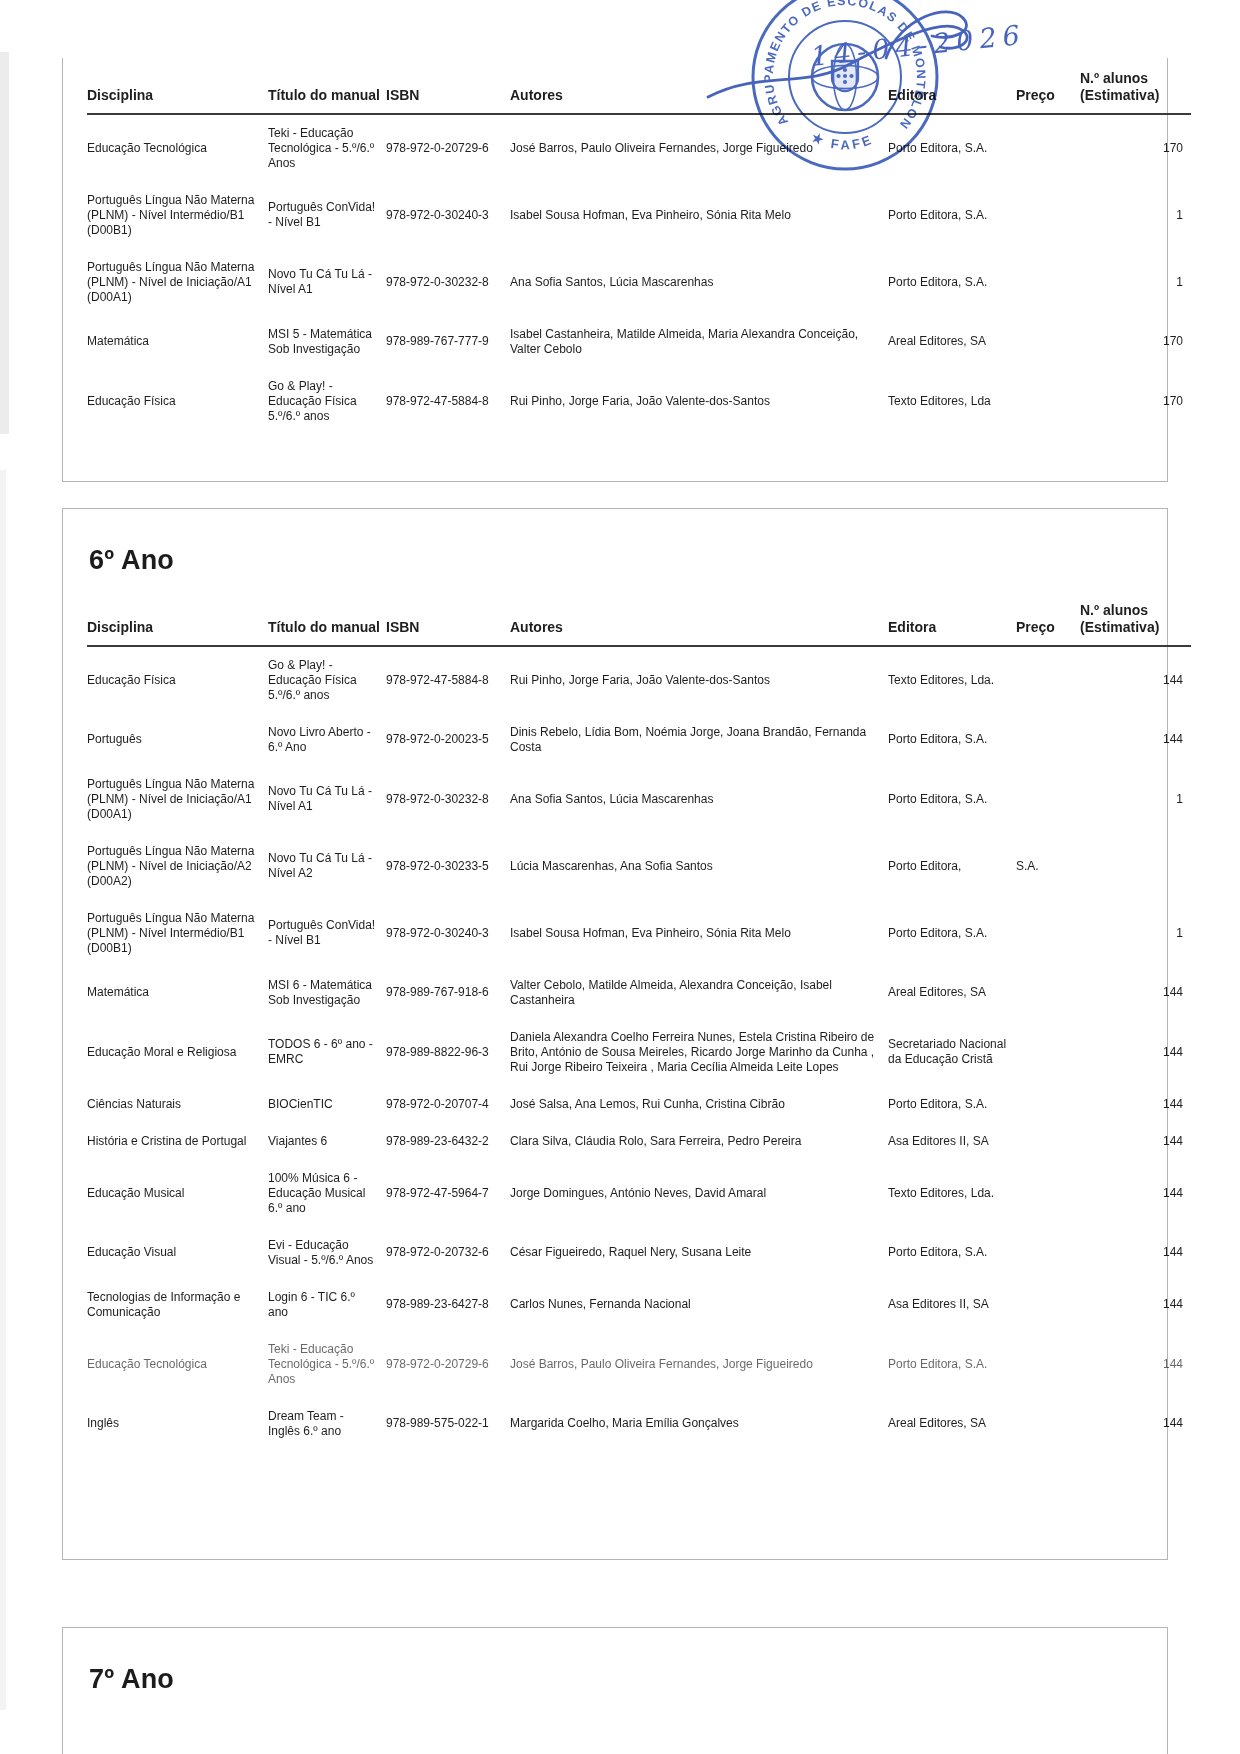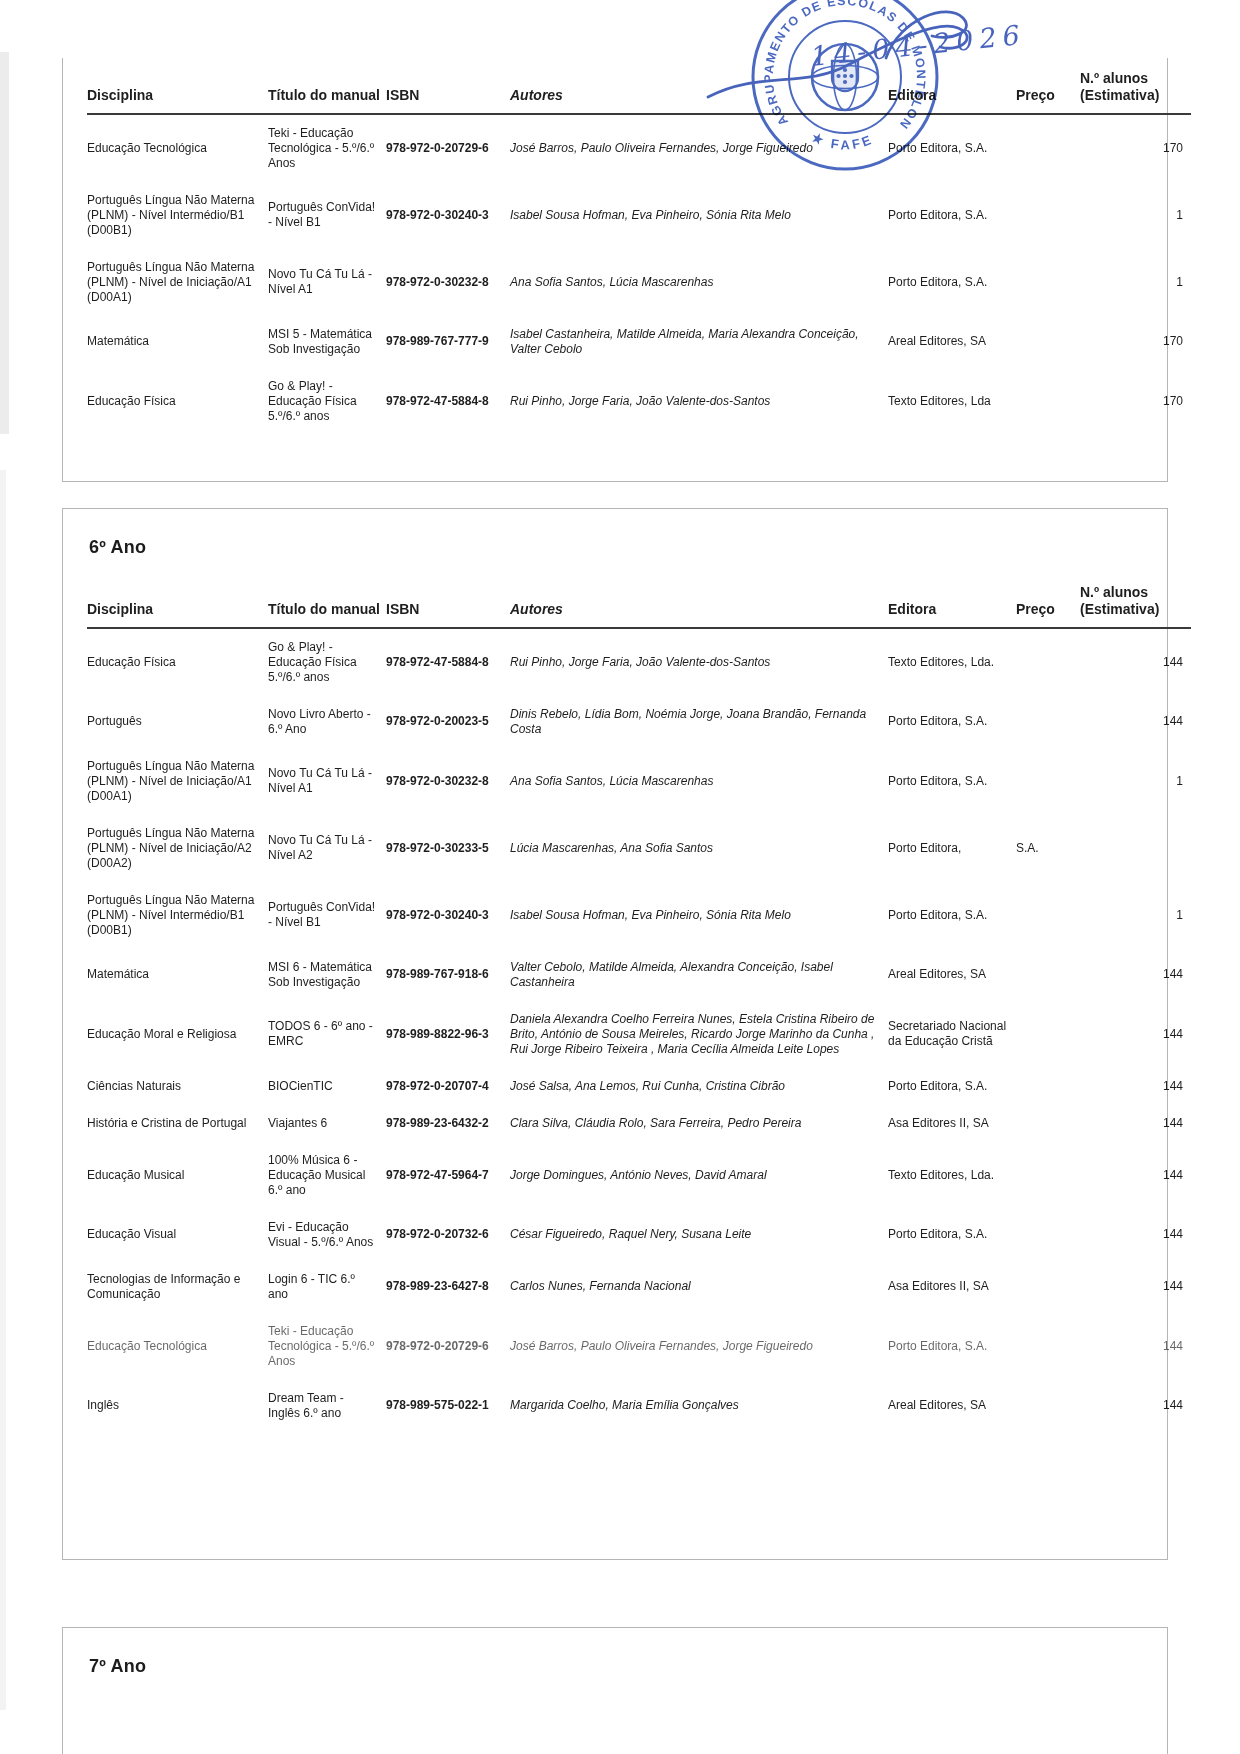--- a/index.html
+++ b/index.html
@@ -15,42 +15,42 @@
 
   .card{
     position:absolute;left:62px;width:1106px;background:#fff;
     border:1px solid #b5b5b5;box-sizing:border-box;
   }
   .card-top{top:58px;height:424px;border-top:none;}
   .card-mid{top:508px;height:1052px;}
   .card-bottom{top:1627px;height:140px;border-bottom:none;}
 
   h2.section-title{
-    font-size:18px;font-weight:bold;color:#1c1c1c;
-    margin:28px 0 0 26px;letter-spacing:.2px;
+    font-size:27px;font-weight:bold;color:#1c1c1c;
+    margin:36px 0 0 26px;letter-spacing:.2px;
   }
 
   table.manuals{
     border-collapse:collapse;table-layout:fixed;
     width:1062px;margin:6px 0 0 24px;
   }
   .card-mid table.manuals{margin-top:20px;}
   table.manuals th{
     font-size:14px;font-weight:bold;text-align:left;vertical-align:bottom;
     padding:6px 6px 9px 0;border-bottom:2px solid #3a3a3a;line-height:1.2;
   }
   table.manuals td{
     font-size:12px;line-height:1.25;vertical-align:middle;
     padding:11px 8px 11px 0;word-wrap:break-word;
   }
   .col-disciplina{width:175px;}
   .col-titulo{width:112px;}
-  .col-isbn{width:118px;font-weight:bold;}
+  .col-isbn{width:118px;}
   td.col-isbn{white-space:nowrap;}
-  .col-autores{width:372px;font-style:italic;}
+  .col-autores{width:372px;}
   .col-editora{width:122px;}
   .col-preco{width:58px;margin-left:20px;}
   .col-alunos{width:105px;text-align:right;}
   th.col-alunos{padding-right:4px;}
   td.col-alunos{padding-right:6px;}
   tr.faded{opacity:.68;}
 
   .stamp{
     position:absolute;left:700px;top:0;z-index:6;
     mix-blend-mode:multiply;opacity:.85;pointer-events:none;

